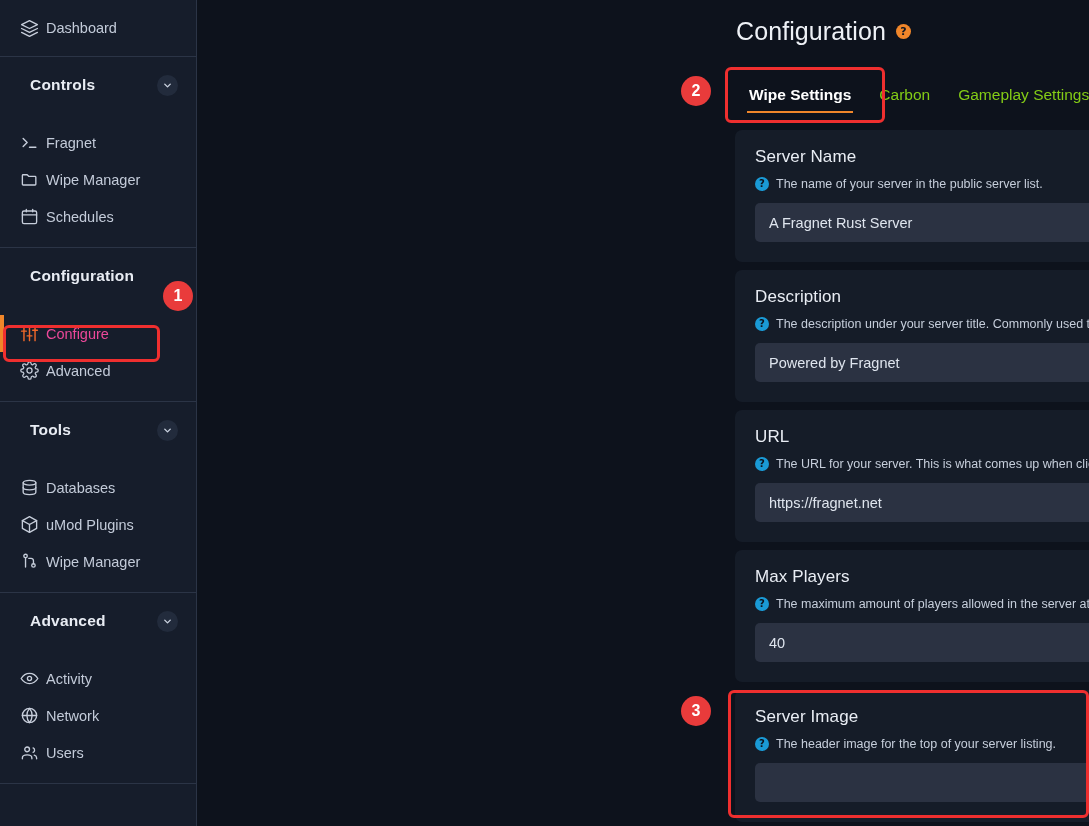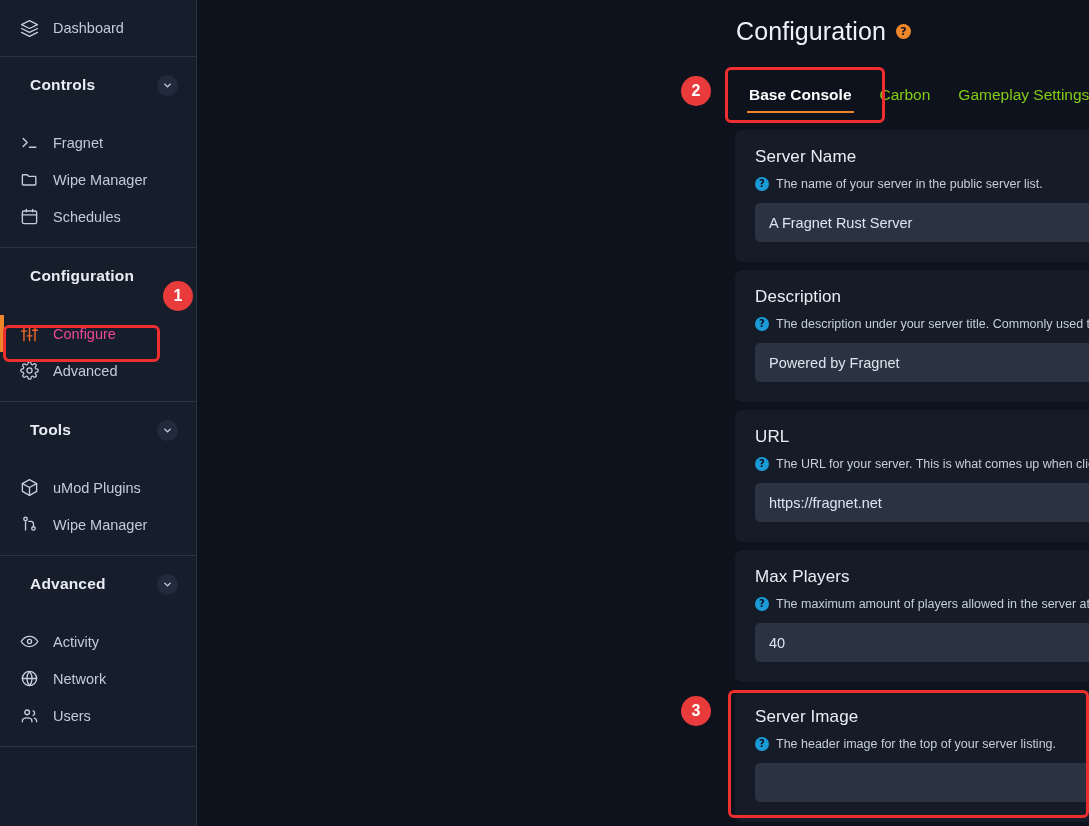--- a/index.html
+++ b/index.html
@@ -64,21 +64,21 @@
     display: flex; align-items: center; justify-content: center;
     flex: none;
   }
 
   .sb-item {
     position: relative;
     height: 37px;
     display: flex;
     align-items: center;
     padding-left: 20px;
-    gap: 14px;
+    gap: 7px;
     color: #c3cbd9;
     font-size: 14.5px;
   }
   .sb-item .lbl { white-space: nowrap; }
   .sb-icon {
     width: 19px; height: 19px;
     flex: none;
     display: flex; align-items: center; justify-content: center;
     color: #c7cedb;
   }
@@ -324,20 +324,30 @@
         <span class="chev">
           <svg width="11" height="11" viewBox="0 0 24 24" fill="none" stroke="#cbd3e0" stroke-width="3" stroke-linecap="round" stroke-linejoin="round">
               <polyline points="6 9 12 15 18 9"></polyline>
             </svg>
         </span>
       </div>
       <div class="sb-pad-top"></div>
       <div class="sb-item">
         <span class="sb-icon">
           <svg width="19" height="19" viewBox="0 0 24 24" fill="none" stroke="currentColor" stroke-width="1.7" stroke-linecap="round" stroke-linejoin="round">
+              <ellipse cx="12" cy="6" rx="8" ry="3"></ellipse>
+              <path d="M4 6v12c0 1.7 3.6 3 8 3s8-1.3 8-3V6"></path>
+              <path d="M4 12c0 1.7 3.6 3 8 3s8-1.3 8-3"></path>
+            </svg>
+        </span>
+        <span class="lbl">Databases</span>
+      </div>
+      <div class="sb-item">
+        <span class="sb-icon">
+          <svg width="19" height="19" viewBox="0 0 24 24" fill="none" stroke="currentColor" stroke-width="1.7" stroke-linecap="round" stroke-linejoin="round">
               <path d="M12 2 21 7v10l-9 5-9-5V7z"></path>
               <path d="M3 7l9 5 9-5"></path>
               <line x1="12" y1="12" x2="12" y2="22"></line>
             </svg>
         </span>
         <span class="lbl">uMod Plugins</span>
       </div>
       <div class="sb-item">
         <span class="sb-icon">
           <svg width="19" height="19" viewBox="0 0 24 24" fill="none" stroke="currentColor" stroke-width="1.7" stroke-linecap="round" stroke-linejoin="round">
@@ -398,21 +408,21 @@
 
   <section id="main">
 
     <div id="page-title">
       <span class="t">Configuration</span>
       <span class="help-orange">?</span>
     </div>
 
     <div id="tabs">
       <div class="tab active">
-        <span>Base Console</span>
+        <span>Wipe Settings</span>
       </div>
       <div class="tab">
         <span>Carbon</span>
       </div>
       <div class="tab">
         <span>Gameplay Settings</span>
       </div>
     </div>
 
     <div class="card" style="top:130px;">

